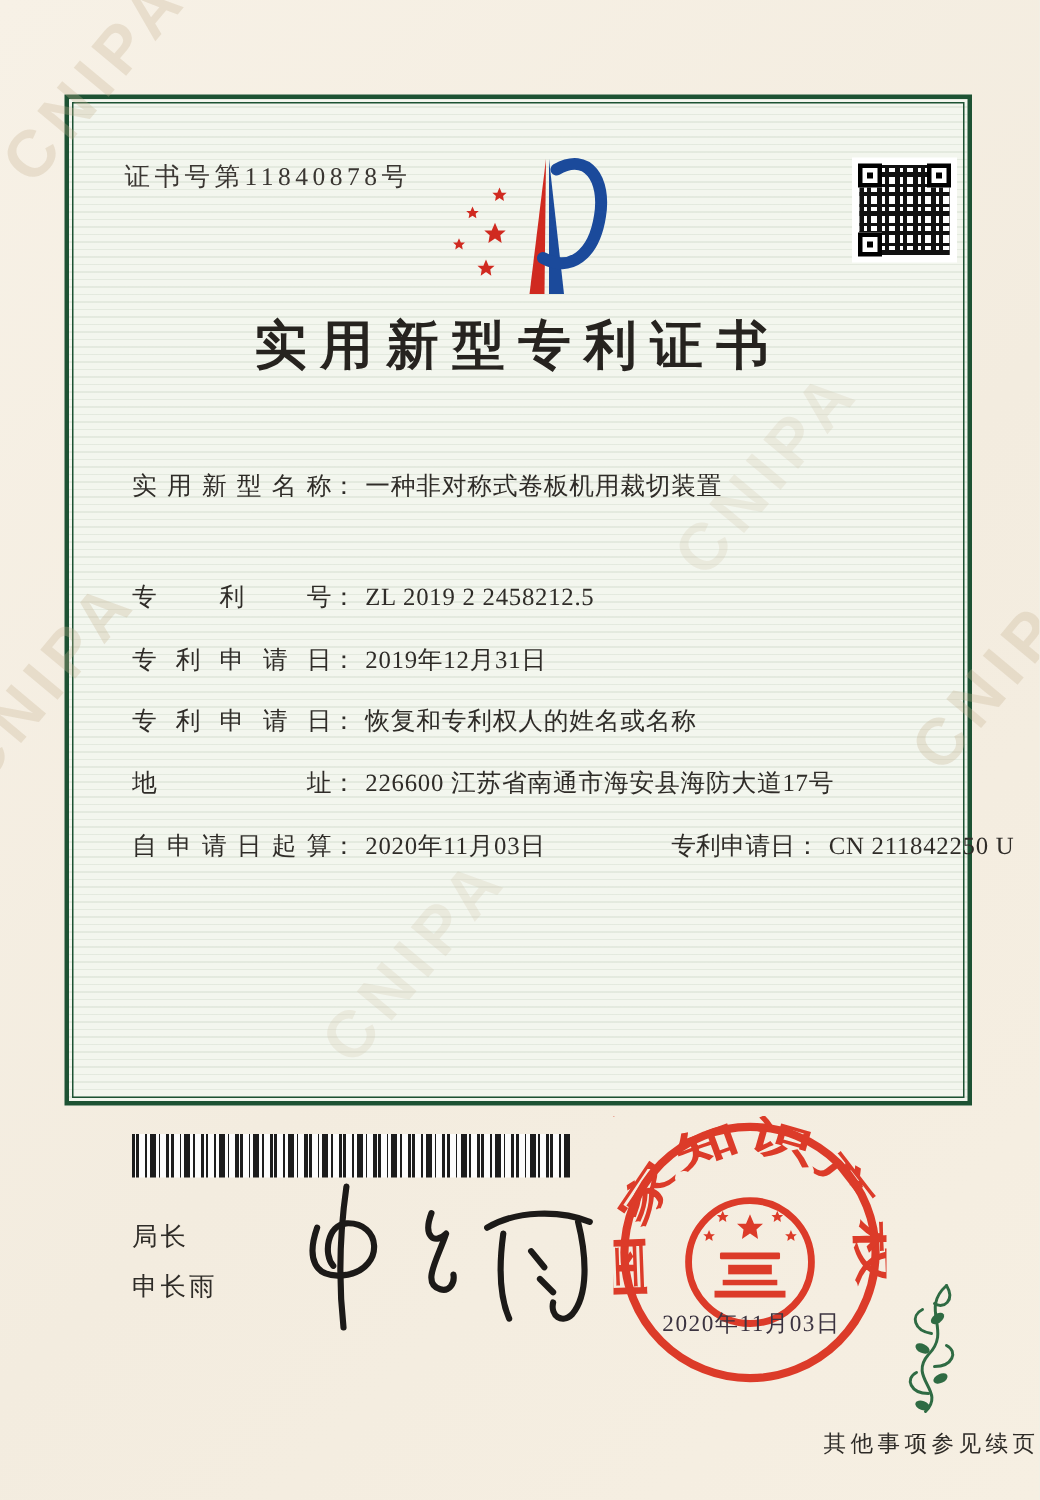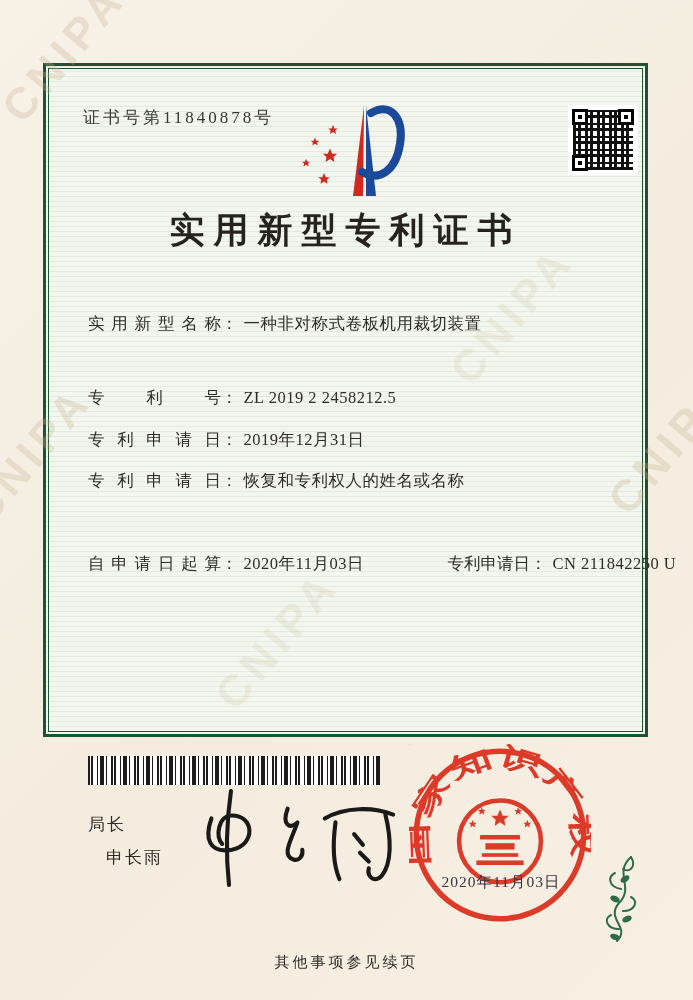--- a/index.html
+++ b/index.html
@@ -80,37 +80,37 @@
 
   .barcode {
     position:absolute; left:42px; top:690px; width:292px; height:29px;
     background:repeating-linear-gradient(90deg,
       #1c1c1c 0 2px,#fcfcfc 2px 3px,#1c1c1c 3px 5px,#fcfcfc 5px 9px,
       #1c1c1c 9px 10px,#fcfcfc 10px 12px,#1c1c1c 12px 16px,#fcfcfc 16px 18px,
       #1c1c1c 18px 19px,#fcfcfc 19px 23px);
   }
 
   .sign-title { position:absolute; left:42px; top:747px; font-size:17px; color:#2f2c28; letter-spacing:2px; }
-  .sign-name  { position:absolute; left:42px; top:780px; font-size:17px; color:#2f2c28; letter-spacing:2px;margin-left:18px; }
+  .sign-name  { position:absolute; left:42px; top:780px; font-size:17px; color:#2f2c28; letter-spacing:2px; }
   .signature  { position:absolute; left:140px; top:718px; width:215px; height:110px; }
 
   .seal { position:absolute; left:363px; top:678px; width:182px; height:182px; opacity:0.92; }
   .seal-date {
     position:absolute; left:355px; top:806px; width:200px; text-align:center;
     font-size:15.5px; color:#3b3340; letter-spacing:1px; z-index:3;
   }
 
   .ornament { position:absolute; left:545px; top:787px; width:52px; height:92px; }
 
   .page-info {
     position:absolute; left:0; top:852px; width:100%; text-align:center;
     font-size:13.5px; color:#3a3733; letter-spacing:2px;
   }
   .note {
-    position:absolute; left:0; top:953px; width:100%; text-align:center;
+    position:absolute; left:0; top:953px; width:100%; text-align:right;
     font-size:15px; color:#2e2b27; letter-spacing:3px; z-index:2;
   }
 </style>
 </head>
 <body>
 
 <div class="page">
 
   <span class="wm" style="left:-18px; top:28px;">CNIPA</span>
   <span class="wm inner" style="left:430px; top:290px;">CNIPA</span>
@@ -153,20 +153,23 @@
       <span class="f-label">实用新型名称</span><span class="f-colon">：</span><span class="f-value">一种非对称式卷板机用裁切装置</span>
     </div>
     <div class="frow" style="top:321px;">
       <span class="f-label">专利号</span><span class="f-colon">：</span><span class="f-value">ZL 2019 2 2458212.5</span>
     </div>
     <div class="frow" style="top:363px;">
       <span class="f-label">专利申请日</span><span class="f-colon">：</span><span class="f-value">2019年12月31日</span>
     </div>
     <div class="frow" style="top:404px;">
       <span class="f-label">专利申请日</span><span class="f-colon">：</span><span class="f-value">恢复和专利权人的姓名或名称</span>
+    </div>
+    <div class="frow" style="top:445px;">
+      <span class="f-label">地址</span><span class="f-colon">：</span><span class="f-value">226600 江苏省南通市海安县海防大道17号</span>
     </div>
     <div class="frow" style="top:487px;">
       <span class="f-label">自申请日起算</span><span class="f-colon">：</span><span class="f-value f-value-date">2020年11月03日</span><span class="f-label2">专利申请日</span><span class="f-colon">：</span><span class="f-value">CN 211842250 U</span>
     </div>
 
 
     <div class="barcode"></div>
 
     <div class="sign-title">局长</div>
     <div class="sign-name">申长雨</div>

